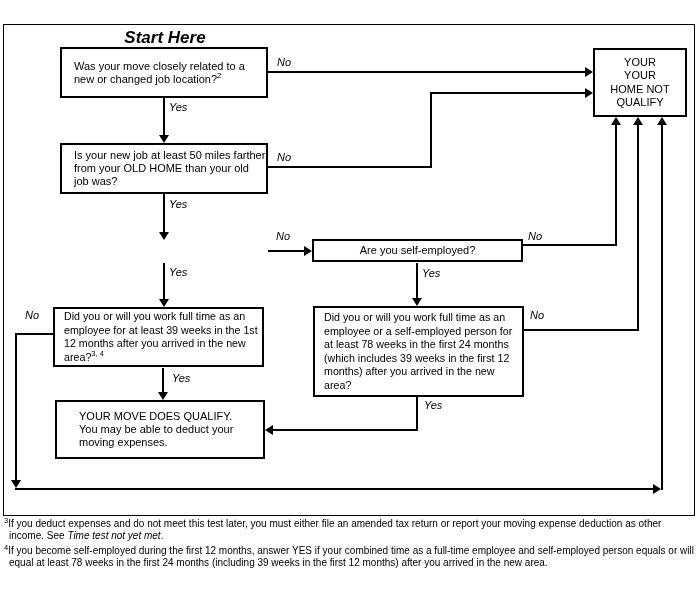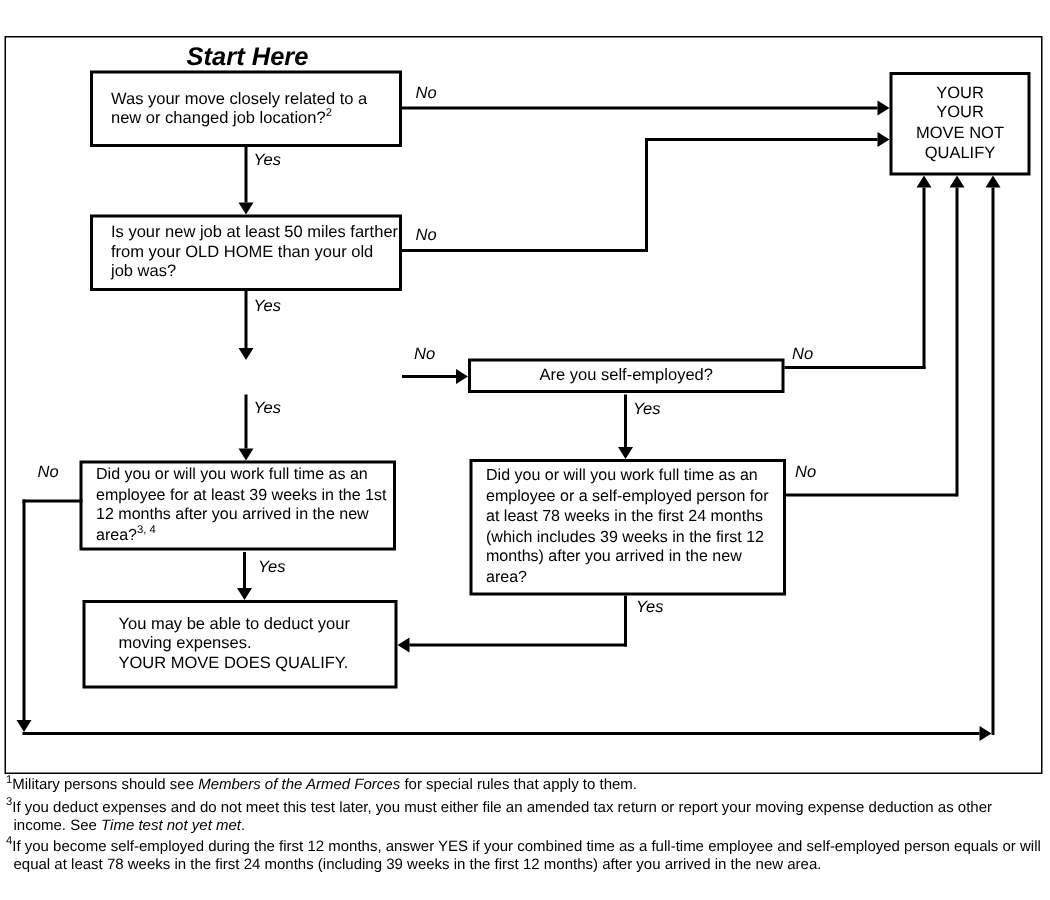--- a/index.html
+++ b/index.html
@@ -55,28 +55,28 @@
     <span class="txt"><span>Did you or will you work full time as an employee for at least 39 weeks in the 1st 12 months after you arrived in the new area?</span><sup>3, 4</sup></span>
   </div>
 
   <div class="box q-big" style="left:313px;top:306px;width:211px;height:91px;padding-left:9px;padding-right:3px;">
     <span class="txt">Did you or will you work full time as an employee or a self-employed person for at least 78 weeks in the first 24 months (which includes 39 weeks in the first 12 months) after you arrived in the new area?</span>
   </div>
 
   <div class="box" style="left:593px;top:48px;width:94px;height:69px;flex-direction:column;justify-content:center;">
     <span class="dnq-line">YOUR</span>
     <span class="dnq-line">YOUR</span>
-    <span class="dnq-line">MOVE NOT</span>
+    <span class="dnq-line">HOME NOT</span>
     <span class="dnq-line">QUALIFY</span>
   </div>
 
   <div class="box" style="left:55px;top:400px;width:210px;height:59px;padding-left:22px;">
     <span class="txt" style="width:178px;">
+      <span style="display:block;">YOUR MOVE DOES QUALIFY.</span>
       <span>You may be able to deduct your moving expenses.</span>
-      <span style="display:block;">YOUR MOVE DOES QUALIFY.</span>
     </span>
   </div>
 
   <div class="lbl" style="left:277px;top:56px;">No</div>
   <div class="lbl" style="left:169px;top:101px;">Yes</div>
   <div class="lbl" style="left:277px;top:151px;">No</div>
   <div class="lbl" style="left:169px;top:198px;">Yes</div>
   <div class="lbl" style="left:276px;top:230px;">No</div>
   <div class="lbl" style="left:169px;top:266px;">Yes</div>
   <div class="lbl" style="left:528px;top:230px;">No</div>
@@ -126,18 +126,17 @@
 
   <div class="line" style="left:524px;top:329px;width:114px;height:2px;"></div>
   <div class="line" style="left:637px;top:125px;width:2px;height:206px;"></div>
   <div class="ah u" style="left:633px;top:117px;"></div>
 
   <div class="line" style="left:416px;top:397px;width:2px;height:34px;"></div>
   <div class="line" style="left:273px;top:429px;width:145px;height:2px;"></div>
   <div class="ah l" style="left:265px;top:425px;"></div>
 
   <div class="fnotes">
-    <div class="fn"><sup>1</sup><span>Military persons should see </span><i>Members of the Armed Forces</i><span> for special rules that apply to them.</span></div>
     <div class="fn"><sup>3</sup><span>If you deduct expenses and do not meet this test later, you must either file an amended tax return or report your moving expense deduction as other income. See </span><i>Time test not yet met</i><span>.</span></div>
     <div class="fn"><sup>4</sup><span>If you become self-employed during the first 12 months, answer YES if your combined time as a full-time employee and self-employed person equals or will equal at least 78 weeks in the first 24 months (including 39 weeks in the first 12 months) after you arrived in the new area.</span><i></i><span></span></div>
   </div>
 
 </div>
 
 </body></html>

